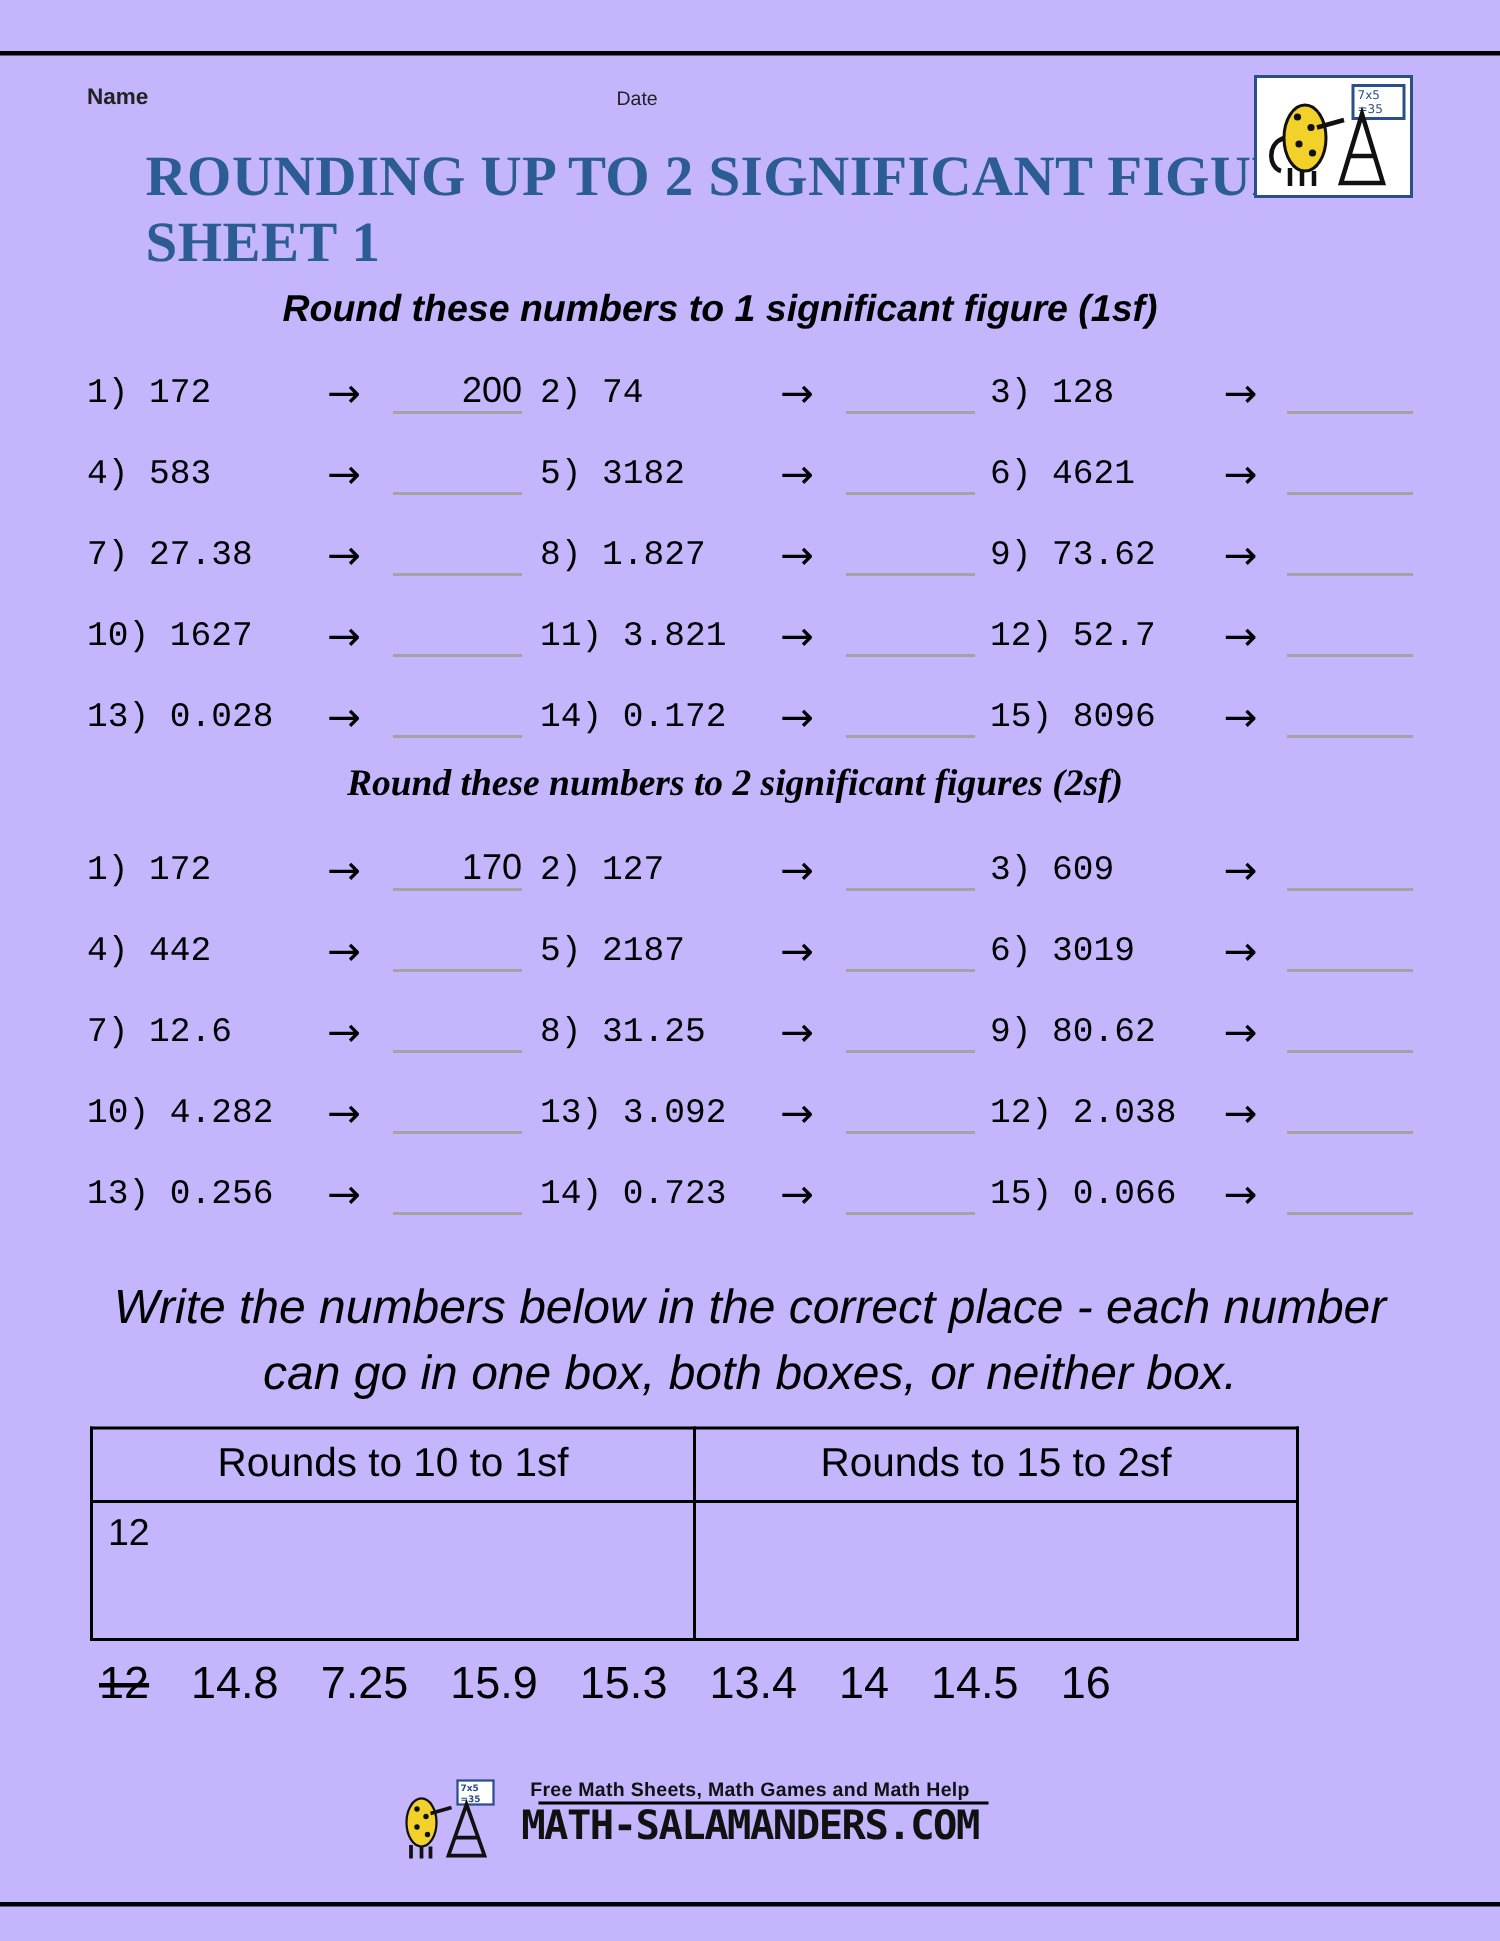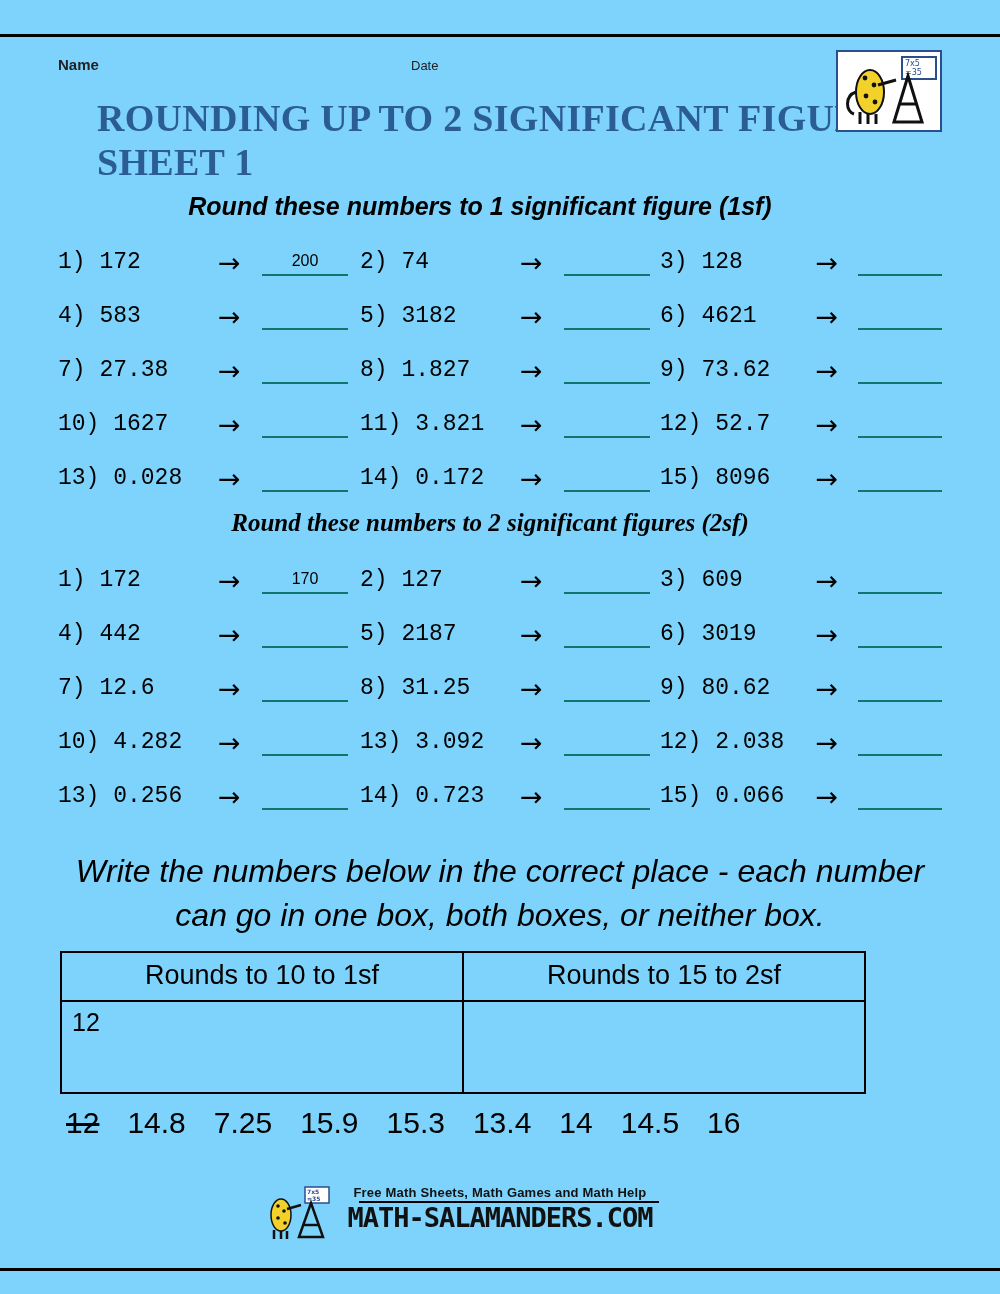--- a/index.html
+++ b/index.html
@@ -13,21 +13,21 @@
     position: relative;
     font-family: "Liberation Sans", sans-serif;
     color: #000000;
     overflow: hidden;
   }
   .page {
     position: absolute;
     left: 0; top: 0;
     width: 1000px;
     height: 1294px;
-    background: #7dd3fc;
+    background: #c4b5fd;
     box-sizing: border-box;
   }
   .top-rule {
     position: absolute;
     left: 0; top: 34px;
     width: 1000px;
     height: 3px;
     background: #000000;
   }
   .bottom-rule {
@@ -129,24 +129,24 @@
   .qcell.c3 .qnum { width: 160px; }
 
   .arrow {
     font-size: 27px;
     line-height: 1;
     width: 44px;
     text-align: left;
     font-family: "DejaVu Sans", sans-serif;
   }
   .answer {
-    font-size: 16px;
+    font-size: 24px;
     width: 86px;
-    text-align: center;
-    border-bottom: 2px solid #0f766e;
+    text-align: right;
+    border-bottom: 2px solid #a3a3a3;
     padding-bottom: 1px;
     height: 27px;
     box-sizing: border-box;
     line-height: 24px;
   }
 
   
   .instruction {
     font-size: 32px;
     font-style: italic;

